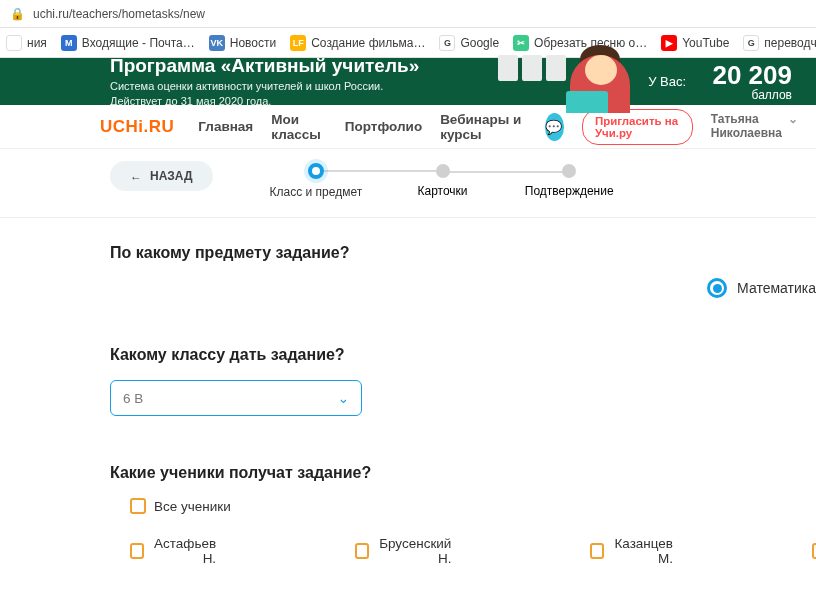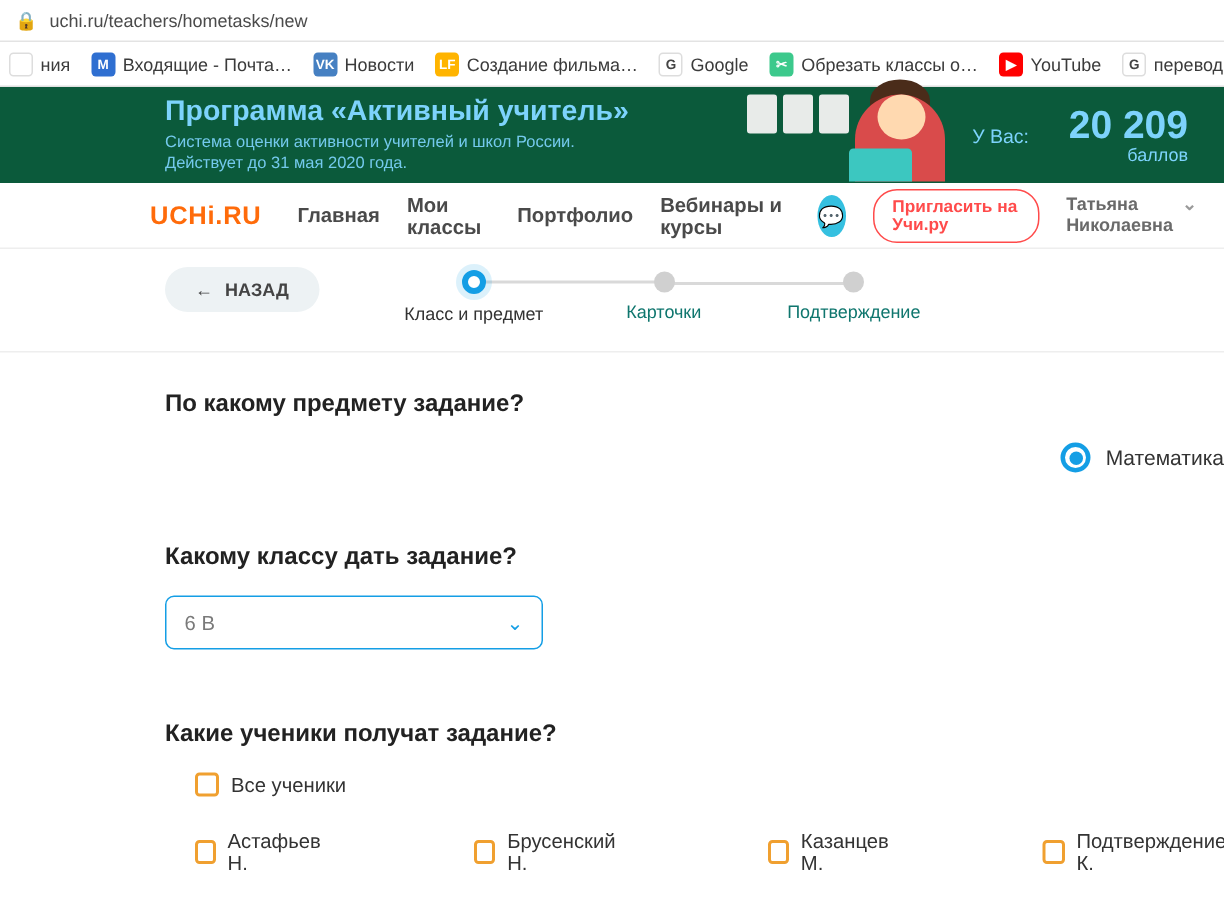--- a/index.html
+++ b/index.html
@@ -6,21 +6,21 @@
     body { font-family: Arial, "PT Sans", sans-serif; background: #ffffff; width: 816px; }
 
     
     .addr-bar { height: 28px; background:#fff; border-bottom:1px solid #e3e3e3; display:flex; align-items:center; padding:0 10px; font-size:12px; color:#4b4b4b; }
     .addr-bar .lock { margin-right:8px; color:#5f5f5f; }
     .bookmarks { height:30px; background:#fff; border-bottom:1px solid #e0e0e0; display:flex; align-items:center; padding:0 6px; gap:14px; font-size:12px; color:#3b3b3b; overflow:hidden; white-space:nowrap; }
     .bk { display:flex; align-items:center; gap:5px; }
     .bk .fav { width:16px; height:16px; border-radius:3px; display:flex; align-items:center; justify-content:center; font-size:9px; font-weight:bold; color:#fff; }
 
     
-    .banner { background:#0b5a3b; height:64px; display:flex; align-items:center; padding:0 24px 0 110px; color:#7dd3fc; position:relative; }
+    .banner { background:#0b5a3b; height:47px; display:flex; align-items:center; padding:0 24px 0 110px; color:#ffffff; position:relative; }
     .banner-left { flex:1; }
     .banner-title { font-size:19px; font-weight:bold; }
     .banner-sub   { font-size:11px; opacity:.92; line-height:1.3; margin-top:2px; }
     .banner-ill   { width:140px; height:62px; position:relative; margin-right:18px; }
     .teacher-body { position:absolute; right:0; bottom:0; width:60px; height:58px; background:#d94b4b; border-radius:30px 30px 0 0; }
     .teacher-face { position:absolute; right:13px; bottom:28px; width:32px; height:30px; background:#ffd9b0; border-radius:50%; }
     .teacher-hair { position:absolute; right:10px; bottom:40px; width:40px; height:28px; background:#4a2c1a; border-radius:50% 50% 40% 40%; }
     .laptop       { position:absolute; right:22px; bottom:0; width:42px; height:22px; background:#3cc7c0; border-radius:3px 3px 0 0; }
     .papers       { position:absolute; left:8px; top:4px; display:flex; gap:4px; }
     .paper        { width:20px; height:26px; background:#e8ebe9; border-radius:2px; }
@@ -40,35 +40,35 @@
 
     
     .page { padding:12px 0 30px 110px; }
     .top-row { display:flex; align-items:flex-start; gap:40px; }
     .back-btn { background:#edf2f4; border-radius:18px; padding:8px 20px; font-size:12px; font-weight:bold; color:#444; display:flex; align-items:center; gap:8px; }
     .stepper { flex:1; display:flex; align-items:center; margin-top:2px; max-width:380px; }
     .step { flex:1; text-align:center; position:relative; }
     .step:not(:last-child)::after { content:""; position:absolute; top:7px; left:50%; width:100%; height:2px; background:#d9d9d9; z-index:0; }
     .dot { width:14px; height:14px; border-radius:50%; background:#d0d0d0; margin:0 auto 6px; position:relative; z-index:1; }
     .step.active .dot { background:#fff; border:4px solid #149ee5; width:16px; height:16px; box-shadow:0 0 0 4px rgba(20,158,229,.15); }
-    .step-label { font-size:12px; color:#0f766e; }
+    .step-label { font-size:12px; color:#000000; }
     .step.active .step-label { color:#333; }
 
     .divider-full { border:none; border-top:1px solid #eee; margin:18px 0 26px -110px; width:calc(100% + 110px); }
 
     .q { font-size:16px; font-weight:bold; color:#222; margin:0 0 16px; }
     .radio { display:flex; align-items:center; gap:10px; font-size:14px; color:#333; margin-bottom:48px;justify-content:flex-end; }
     .radio-dot { width:20px; height:20px; border-radius:50%; border:3px solid #149ee5; display:flex; align-items:center; justify-content:center; }
     .radio-dot::after { content:""; width:9px; height:9px; border-radius:50%; background:#149ee5; }
 
     .select { width:252px; border:1.5px solid #149ee5; border-radius:6px; padding:9px 12px; font-size:13.5px; color:#7a7a7a; display:flex; justify-content:space-between; align-items:center; margin-bottom:48px; }
 
     .chk { display:flex; align-items:center; gap:8px; font-size:13.5px; color:#333;padding-left:20px; }
     .chk-box { width:16px; height:16px; border:2px solid #f0a030; border-radius:3px; }
-    .students { display:flex; gap:80px; margin-top:22px; font-size:13.5px; }
+    .students { display:flex; gap:119px; margin-top:22px; font-size:13.5px;text-align:right; }
   </style>
 </head>
 <body>
 
 <div class="addr-bar">
   <span class="lock">🔒</span>
   <span>uchi.ru/teachers/hometasks/new</span>
 </div>
 
 <div class="bookmarks" id="bookmarks">
@@ -87,21 +87,21 @@
     <div class="bk">
       <span class="fav" style="background:#ffb400;">LF</span>
       <span>Создание фильма…</span>
     </div>
     <div class="bk">
       <span class="fav" style="background:#ffffff;color:#444;border:1px solid #ddd;">G</span>
       <span>Google</span>
     </div>
     <div class="bk">
       <span class="fav" style="background:#3cc98c;">✂</span>
-      <span>Обрезать классы о…</span>
+      <span>Обрезать песню о…</span>
     </div>
     <div class="bk">
       <span class="fav" style="background:#ff0000;">▶</span>
       <span>YouTube</span>
     </div>
     <div class="bk">
       <span class="fav" style="background:#ffffff;color:#444;border:1px solid #ddd;">G</span>
       <span>переводчик онлай…</span>
     </div>
   </div>

